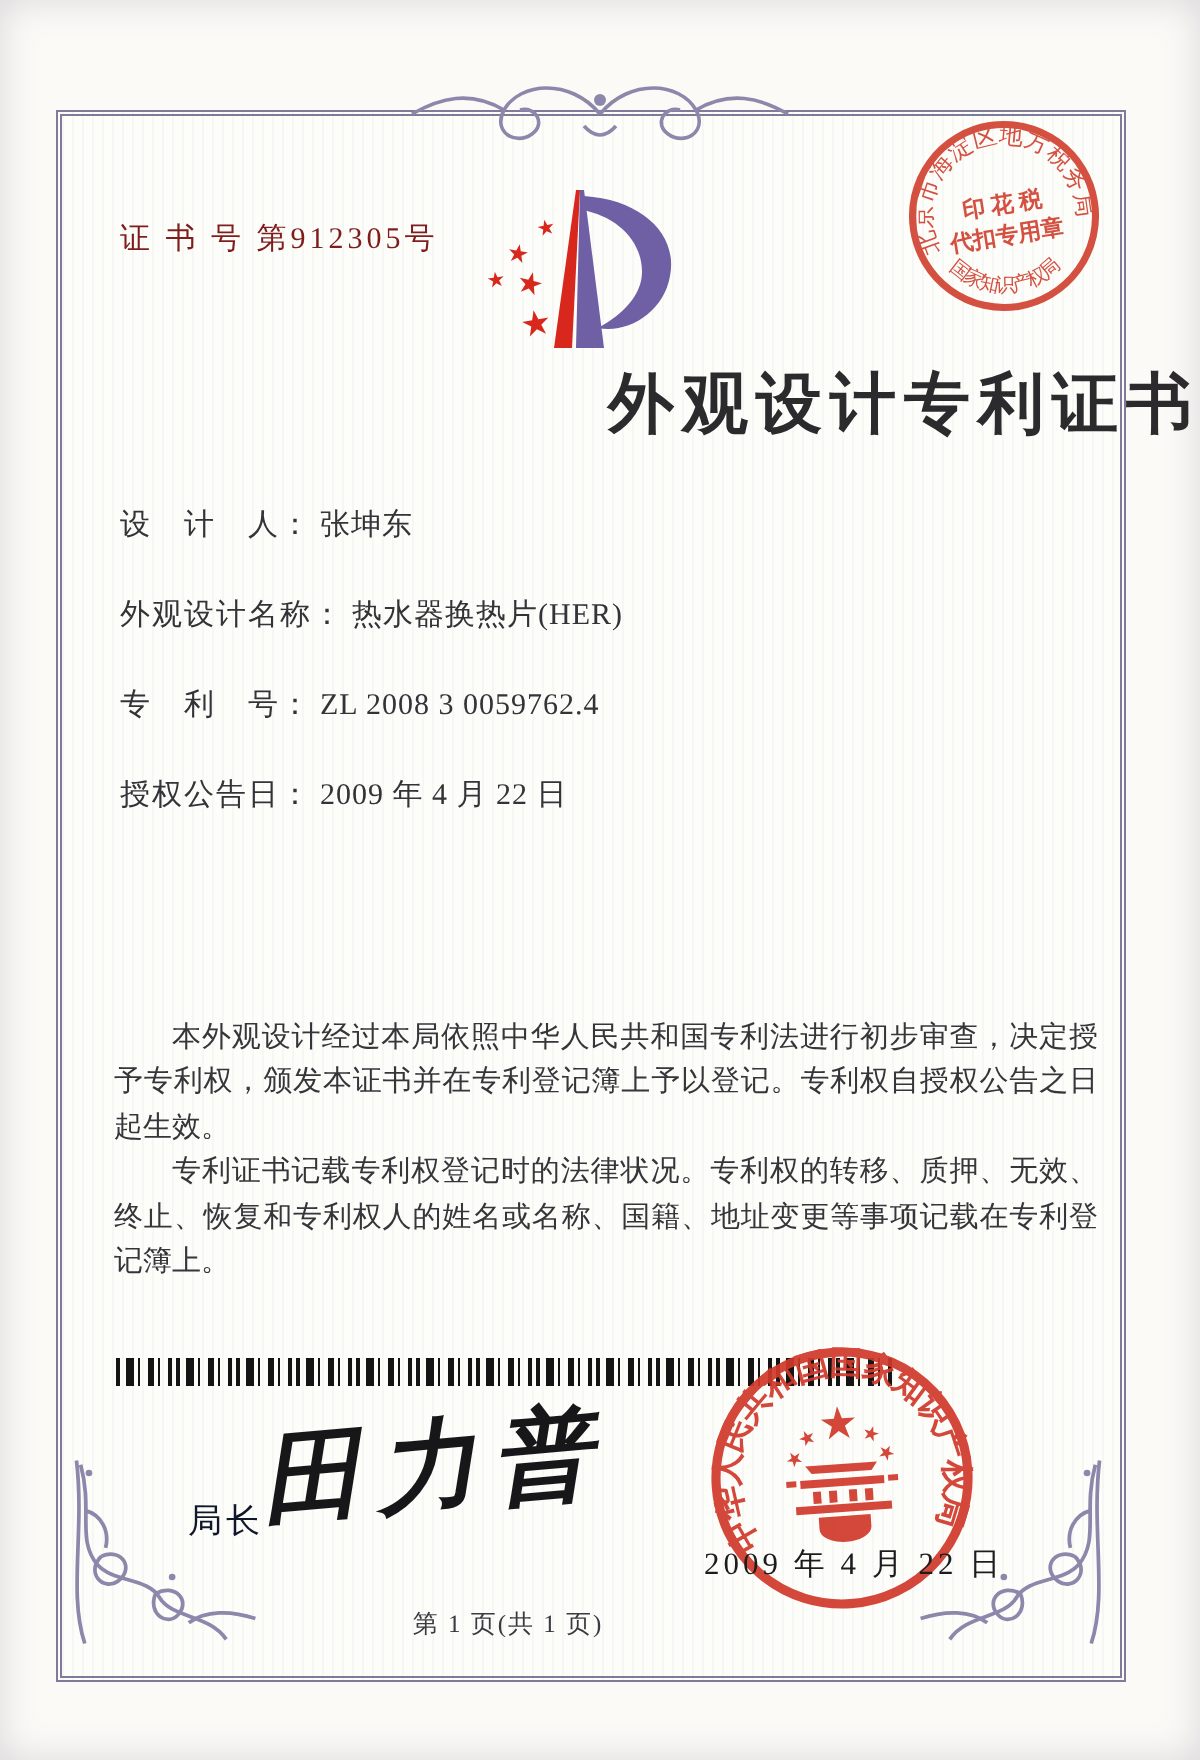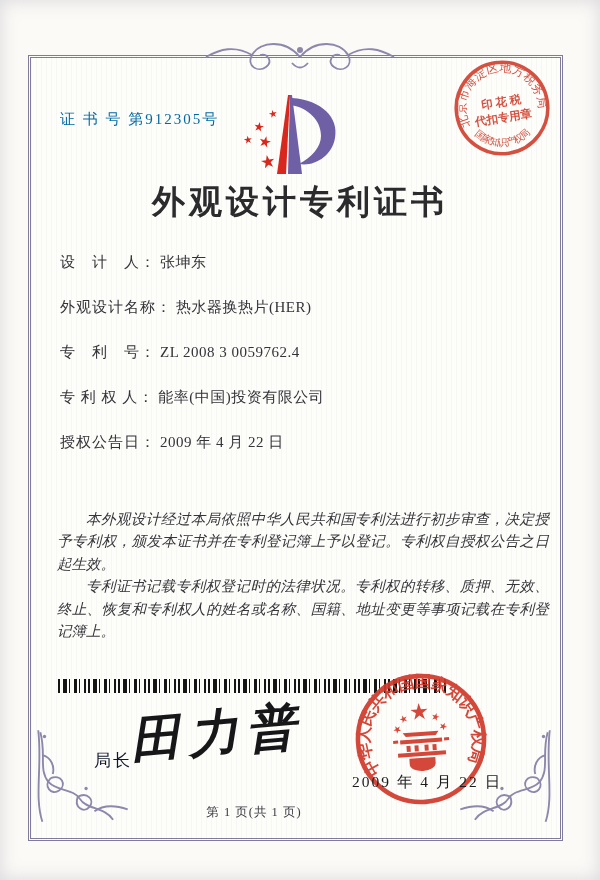--- a/index.html
+++ b/index.html
@@ -18,36 +18,36 @@
   .frame{
     position:absolute;left:28px;top:55px;width:529px;height:780px;
     border:3px double #807a9b;
     background:
       repeating-linear-gradient(90deg, rgba(128,122,160,.05) 0 1px, transparent 1px 5px),
       #fdfdfa;
   }
   .ornament{position:absolute;pointer-events:none;}
   .cert-no{
     position:absolute;left:60px;top:110px;
-    font-size:15px;color:#0369a1;letter-spacing:2px;
+    font-size:15px;color:#7f1d1d;letter-spacing:2px;
   }
   .tax-stamp{position:absolute;left:450px;top:56px;width:104px;height:104px;opacity:.88;}
   .logo{position:absolute;left:242px;top:92px;width:104px;height:86px;}
   .title{
-    position:absolute;left:0;top:180px;width:600px;text-align:center;
+    position:absolute;left:0;top:180px;width:600px;text-align:right;
     font-size:33px;font-weight:700;color:#2b2b2e;letter-spacing:4px;
   }
   .fields{position:absolute;left:60px;top:253px;width:480px;}
   .field-row{height:21px;margin-bottom:24px;font-size:15px;color:#333338;white-space:nowrap;}
   .field-row .lbl{letter-spacing:1px;}
   .field-row .val{margin-left:4px;letter-spacing:.5px;}
   .body-text{
     position:absolute;left:57px;top:508px;width:492px;
     font-size:14.5px;line-height:22.4px;color:#35353a;
-    font-style:italic;text-align:justify;
+    text-align:justify;
   }
   .body-text p{margin:0;text-indent:2em;}
   .barcode{
     position:absolute;left:58px;top:679px;width:388px;height:14px;
     background:
       repeating-linear-gradient(90deg,
         #141414 0 2px, transparent 2px 5px,
         #141414 5px 9px, transparent 9px 11px,
         #141414 11px 12px, transparent 12px 16px,
         #141414 16px 19px, transparent 19px 21px,
@@ -161,23 +161,20 @@
 
   <div class="fields">
     <div class="field-row">
       <span class="lbl">设　计　人：</span><span class="val">张坤东</span>
     </div>
     <div class="field-row">
       <span class="lbl">外观设计名称：</span><span class="val">热水器换热片(HER)</span>
     </div>
     <div class="field-row">
       <span class="lbl">专　利　号：</span><span class="val">ZL 2008 3 0059762.4</span>
-    </div>
-    <div class="field-row">
-      <span class="lbl">专 利 权 人：</span><span class="val">能率(中国)投资有限公司</span>
     </div>
     <div class="field-row">
       <span class="lbl">授权公告日：</span><span class="val">2009 年 4 月 22 日</span>
     </div>
   </div>
 
   <div class="body-text">
     <p>本外观设计经过本局依照中华人民共和国专利法进行初步审查，决定授予专利权，颁发本证书并在专利登记簿上予以登记。专利权自授权公告之日起生效。</p>
     <p>专利证书记载专利权登记时的法律状况。专利权的转移、质押、无效、终止、恢复和专利权人的姓名或名称、国籍、地址变更等事项记载在专利登记簿上。</p>
   </div>

